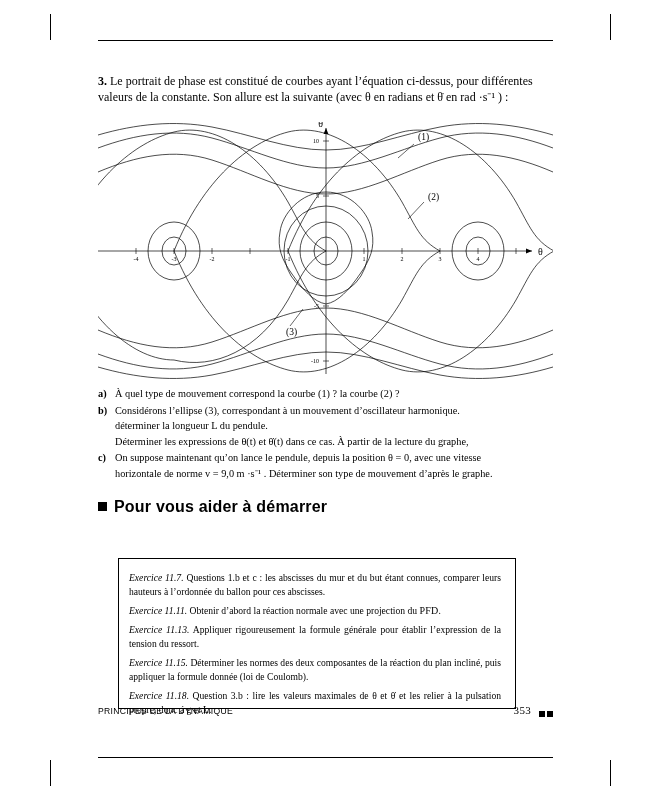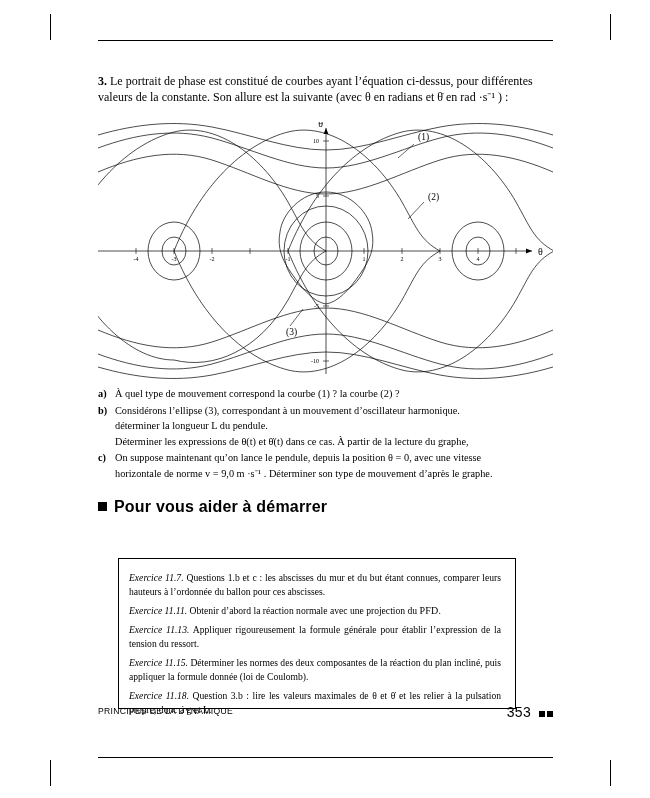--- a/index.html
+++ b/index.html
@@ -146,22 +146,22 @@
     font-size: 8.6px;
     letter-spacing: 0.3px;
   }
   .footer .ftitle {
     position: absolute;
     left: 0; top: 0;
   }
   .footer .fpage {
     position: absolute;
     right: 22px; top: -2px;
-    font-size: 14px;
-    font-family: Liberation Sans, sans-serif;
+    font-size: 11px;
+    font-family: Liberation Serif, serif;
   }
   .footer .fsq {
     position: absolute;
     right: 0; top: 3px;
   }
   .footer .fsq i {
     display: inline-block;
     width: 6px; height: 6px;
     background: #000;
     margin-left: 2px;

